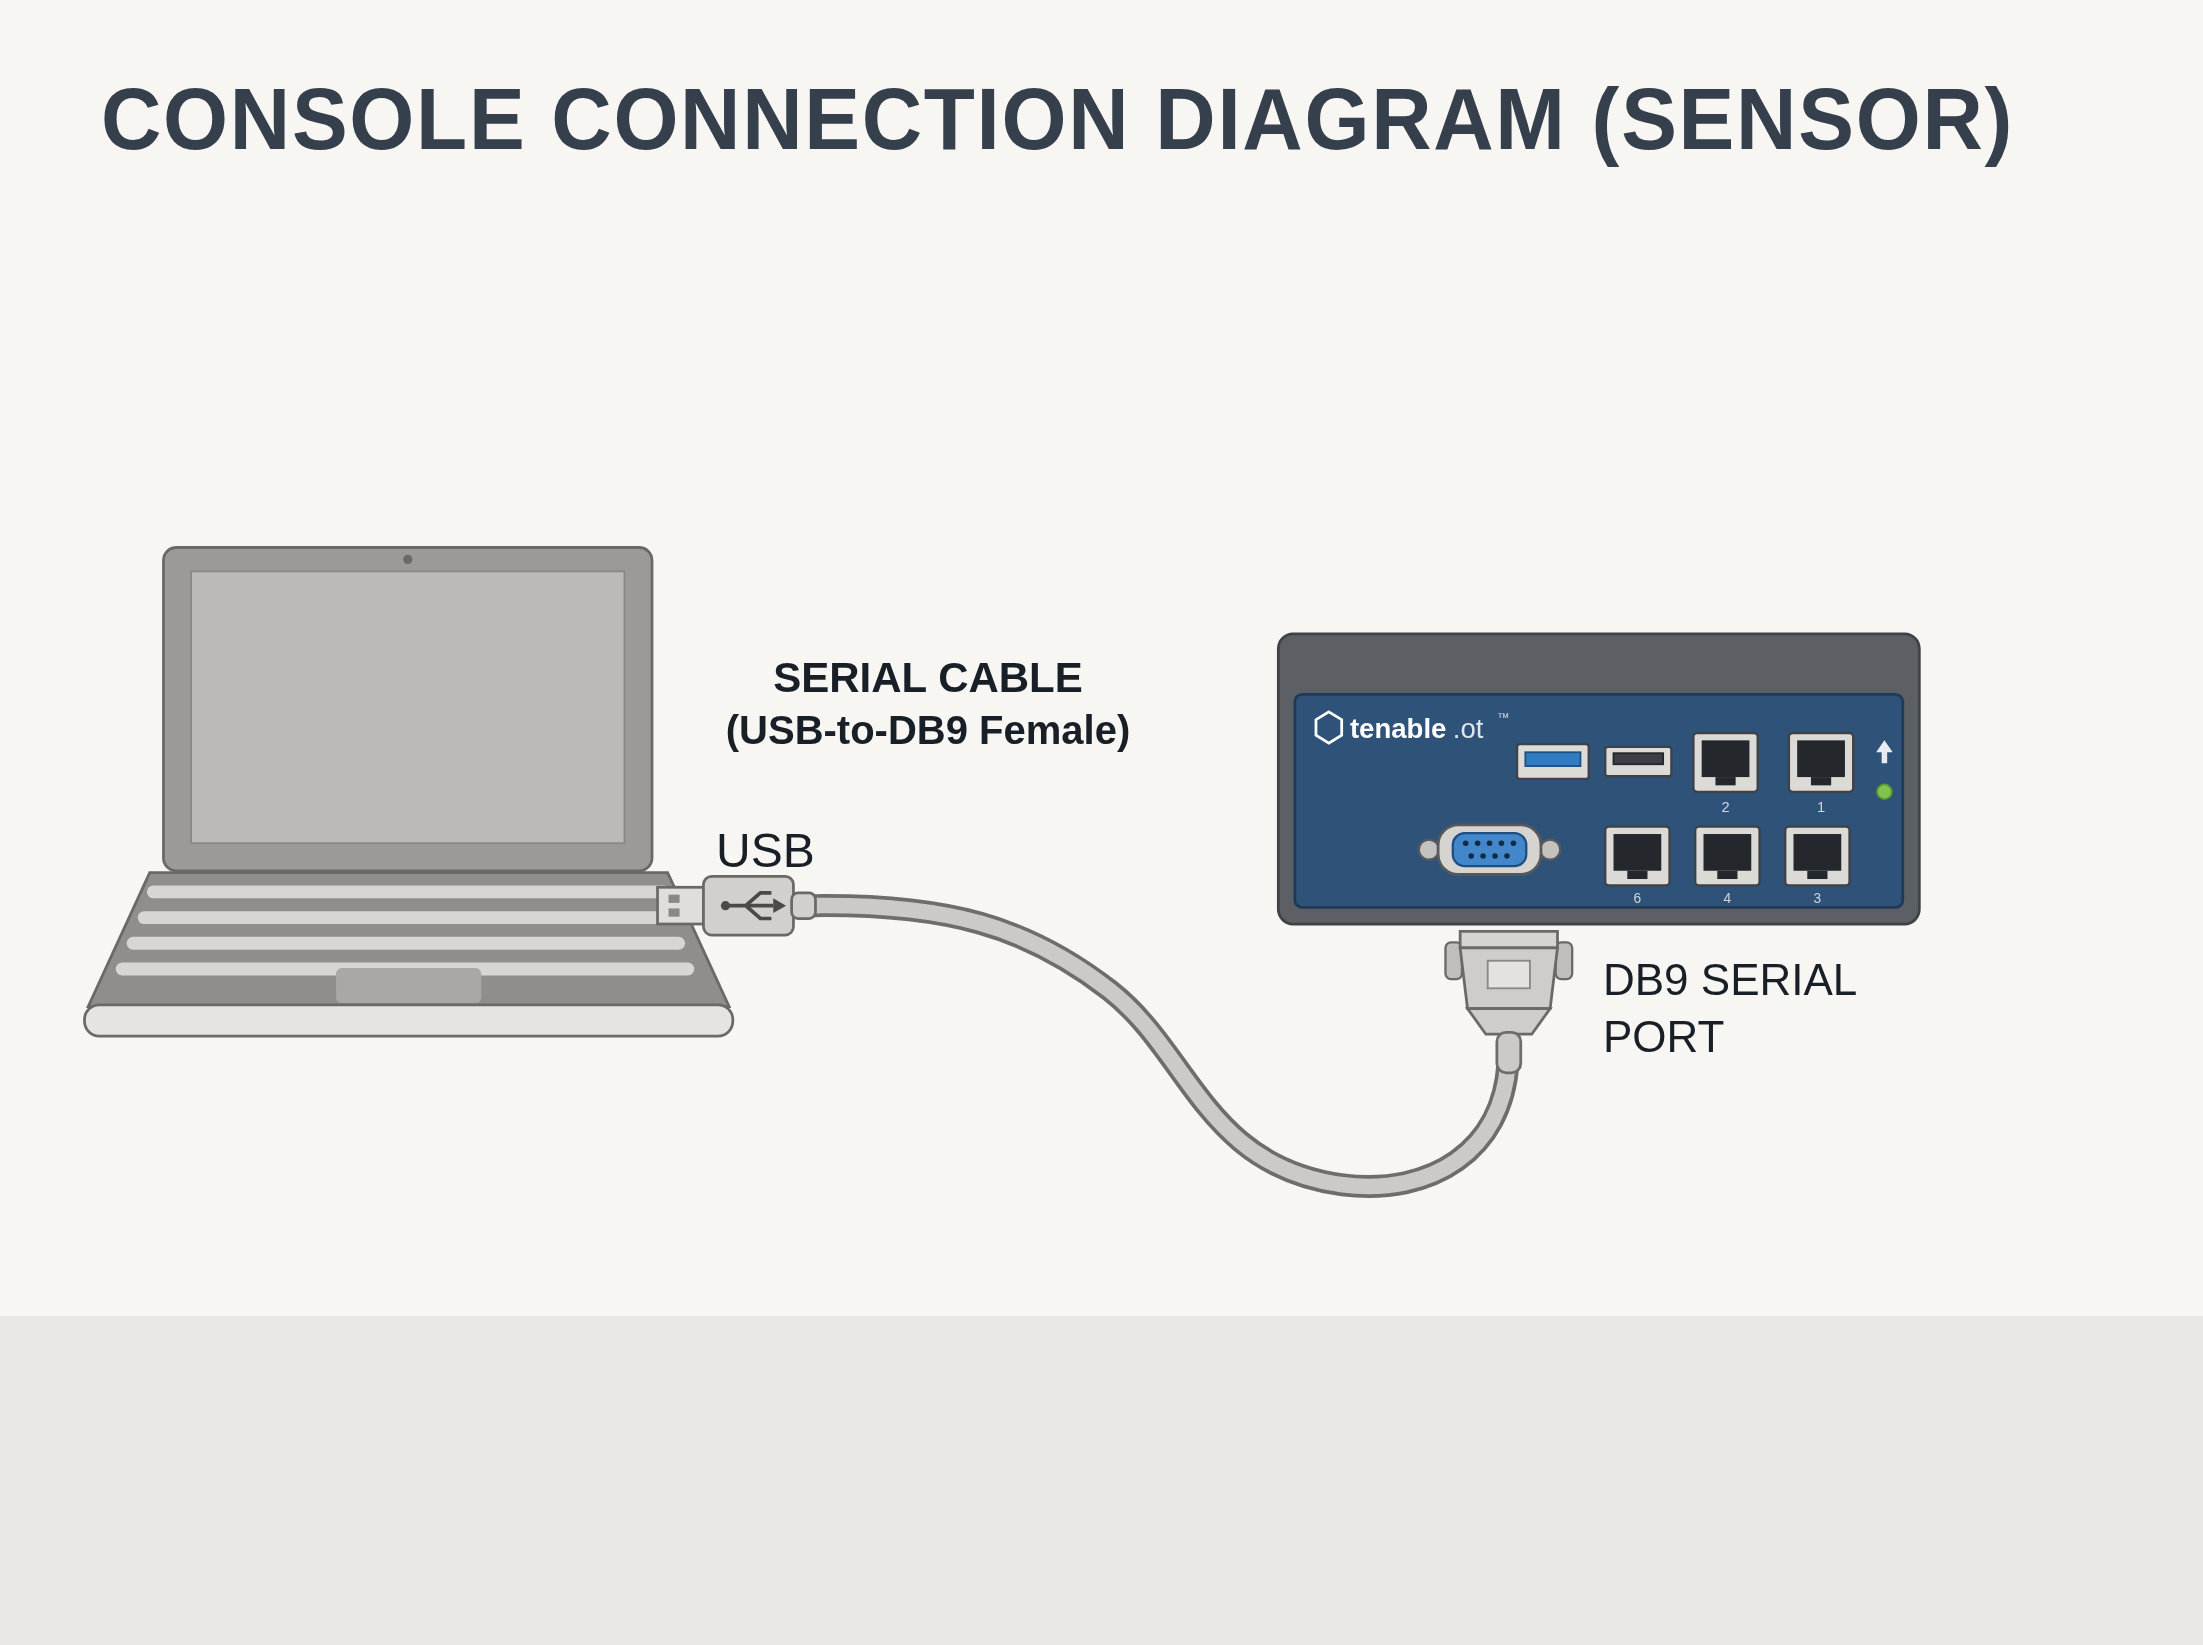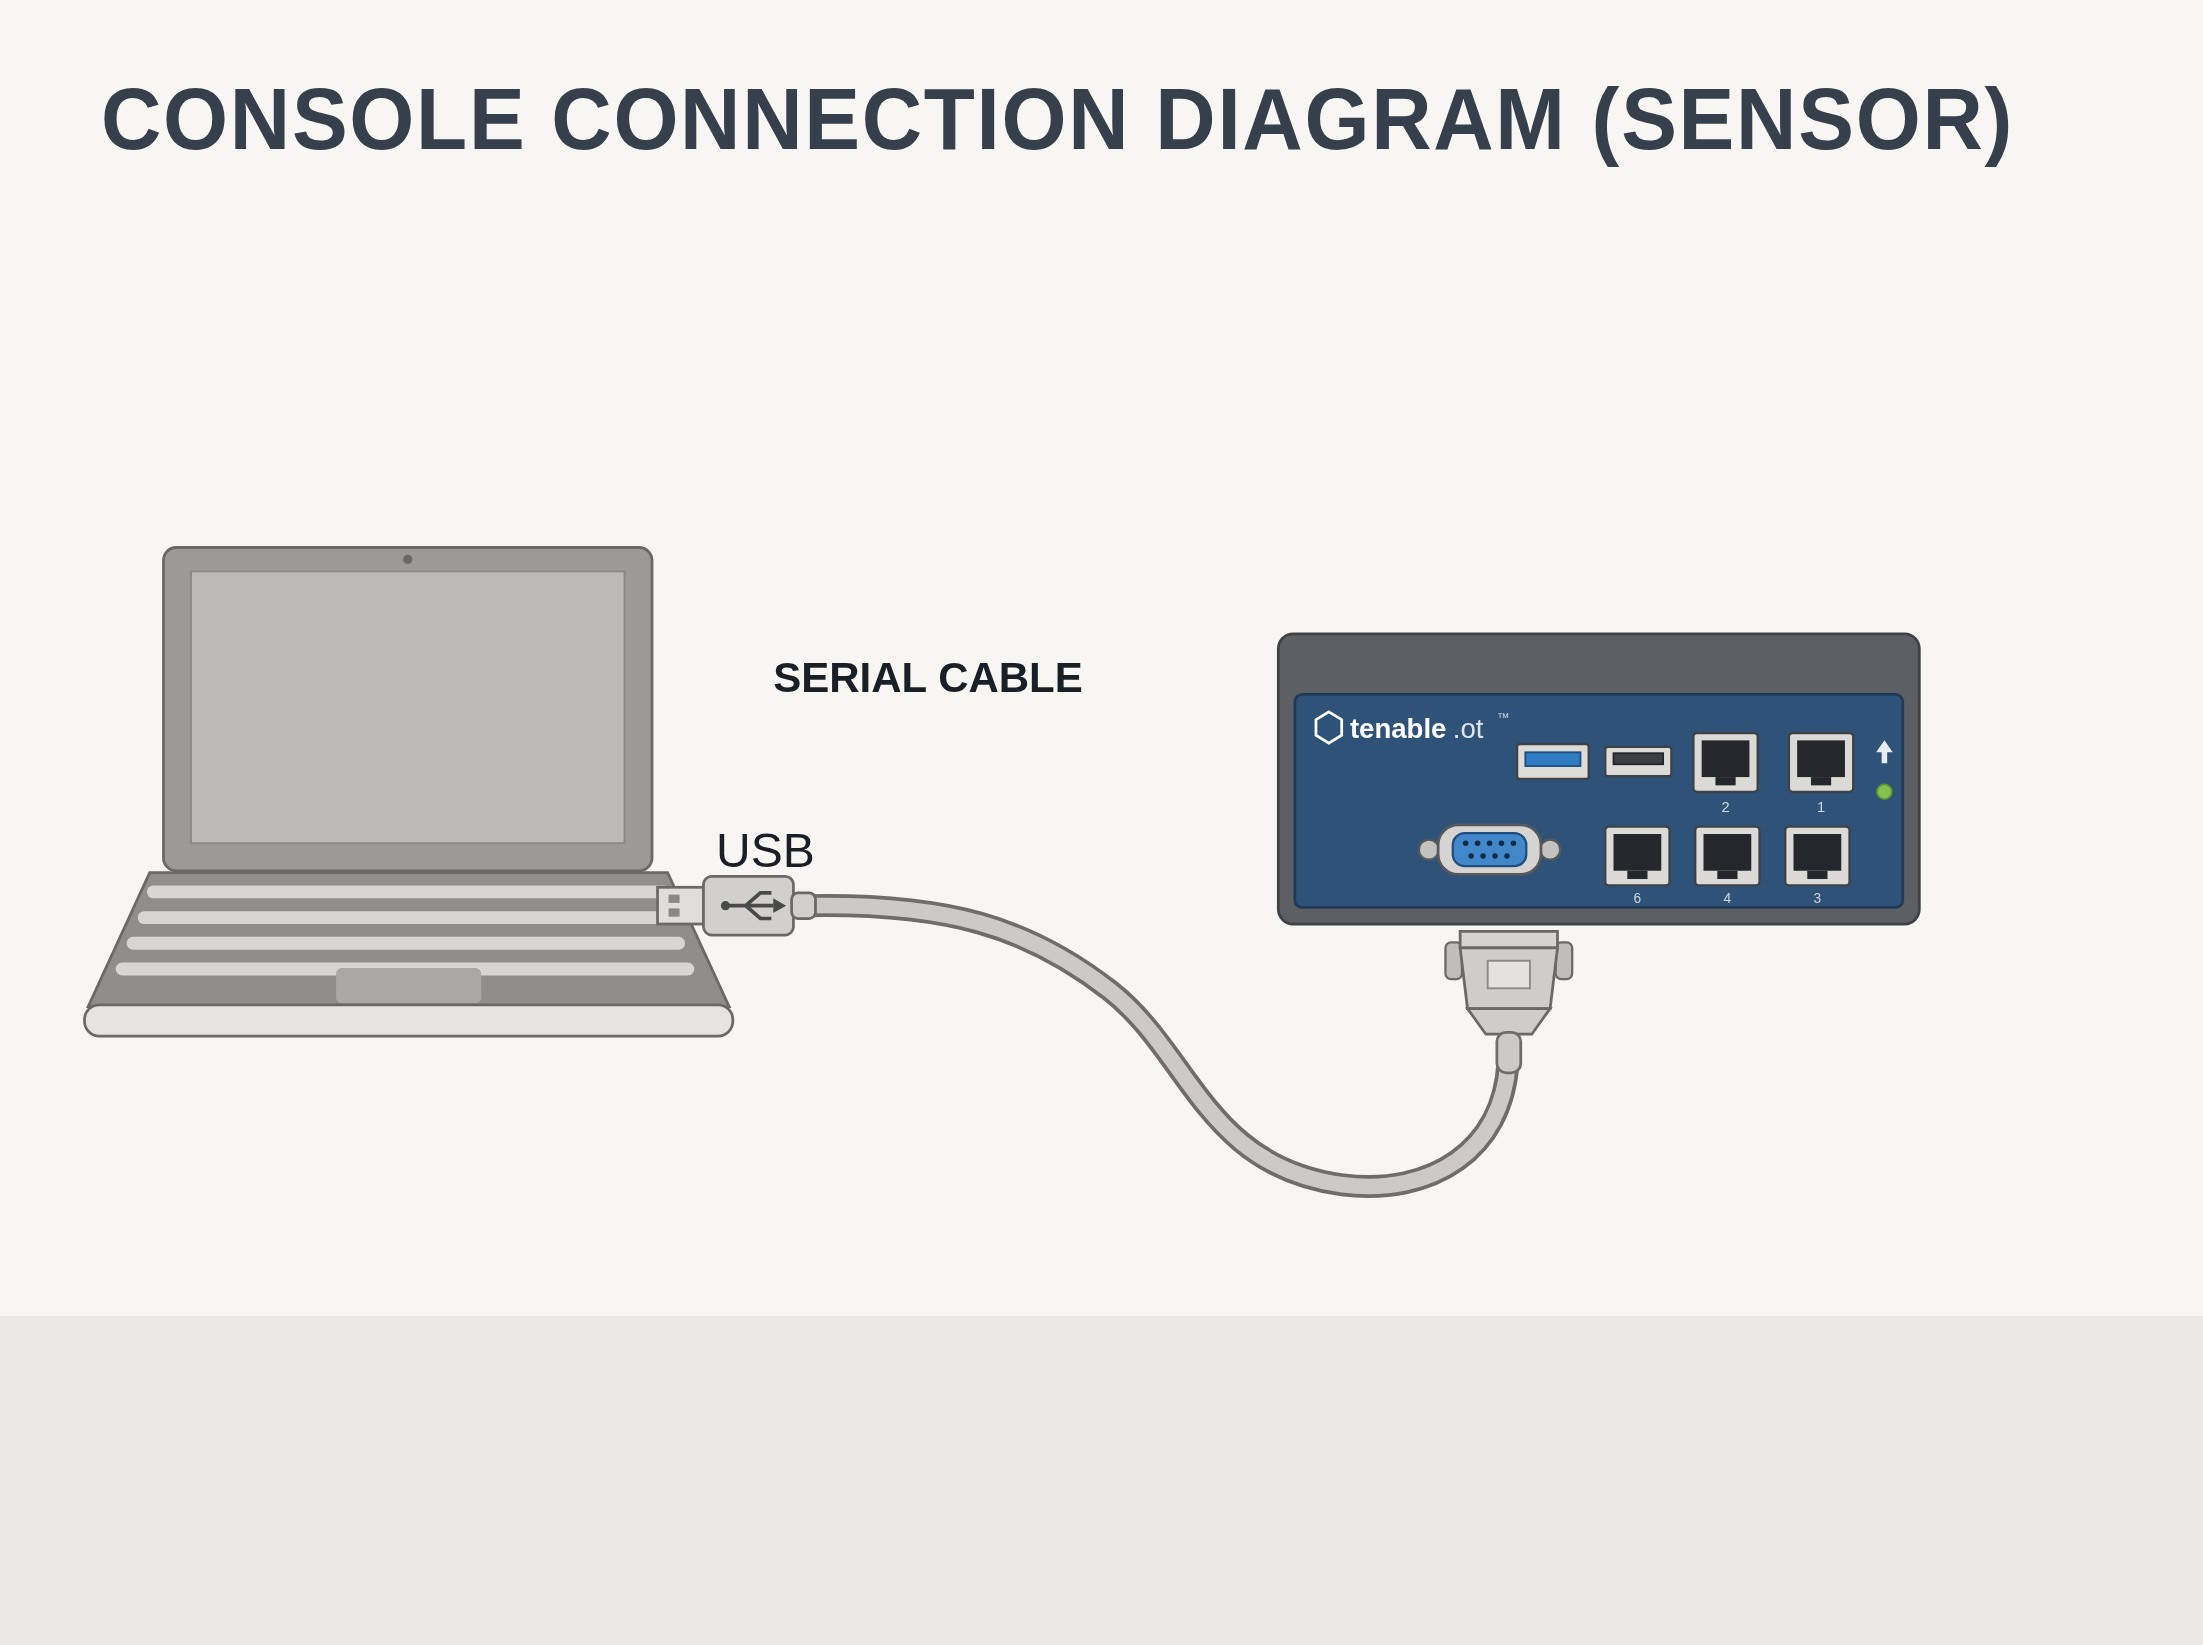--- a/index.html
+++ b/index.html
@@ -142,19 +142,24 @@
       <rect x="1590" y="1014" width="106" height="18" fill="#d6d4d1" stroke="#6b6966" stroke-width="3"></rect>
       <polygon points="1590,1032 1696,1032 1688,1098 1598,1098" fill="#cfccc9" stroke="#6b6966" stroke-width="3"></polygon>
       <rect x="1620" y="1046" width="46" height="30" fill="#e4e2df" stroke="#8a8886" stroke-width="2"></rect>
       <polygon points="1598,1098 1688,1098 1668,1126 1618,1126" fill="#cfccc9" stroke="#6b6966" stroke-width="3"></polygon>
       <rect x="1630" y="1124" width="26" height="44" rx="10" fill="#ccc9c6" stroke="#6f6d6a" stroke-width="3"></rect>
     </g>
   </svg>
 
   <div class="label serial-cable-label">
     <div>SERIAL CABLE</div>
+    <div class="l2">(USB-to-DB9 Female)</div>
   </div>
 
   <div class="label usb-label">USB</div>
 
+  <div class="label db9-label">
+    <div>DB9 SERIAL</div>
+    <div>PORT</div>
+  </div>
 
 </div>
 
 
 </body></html>

